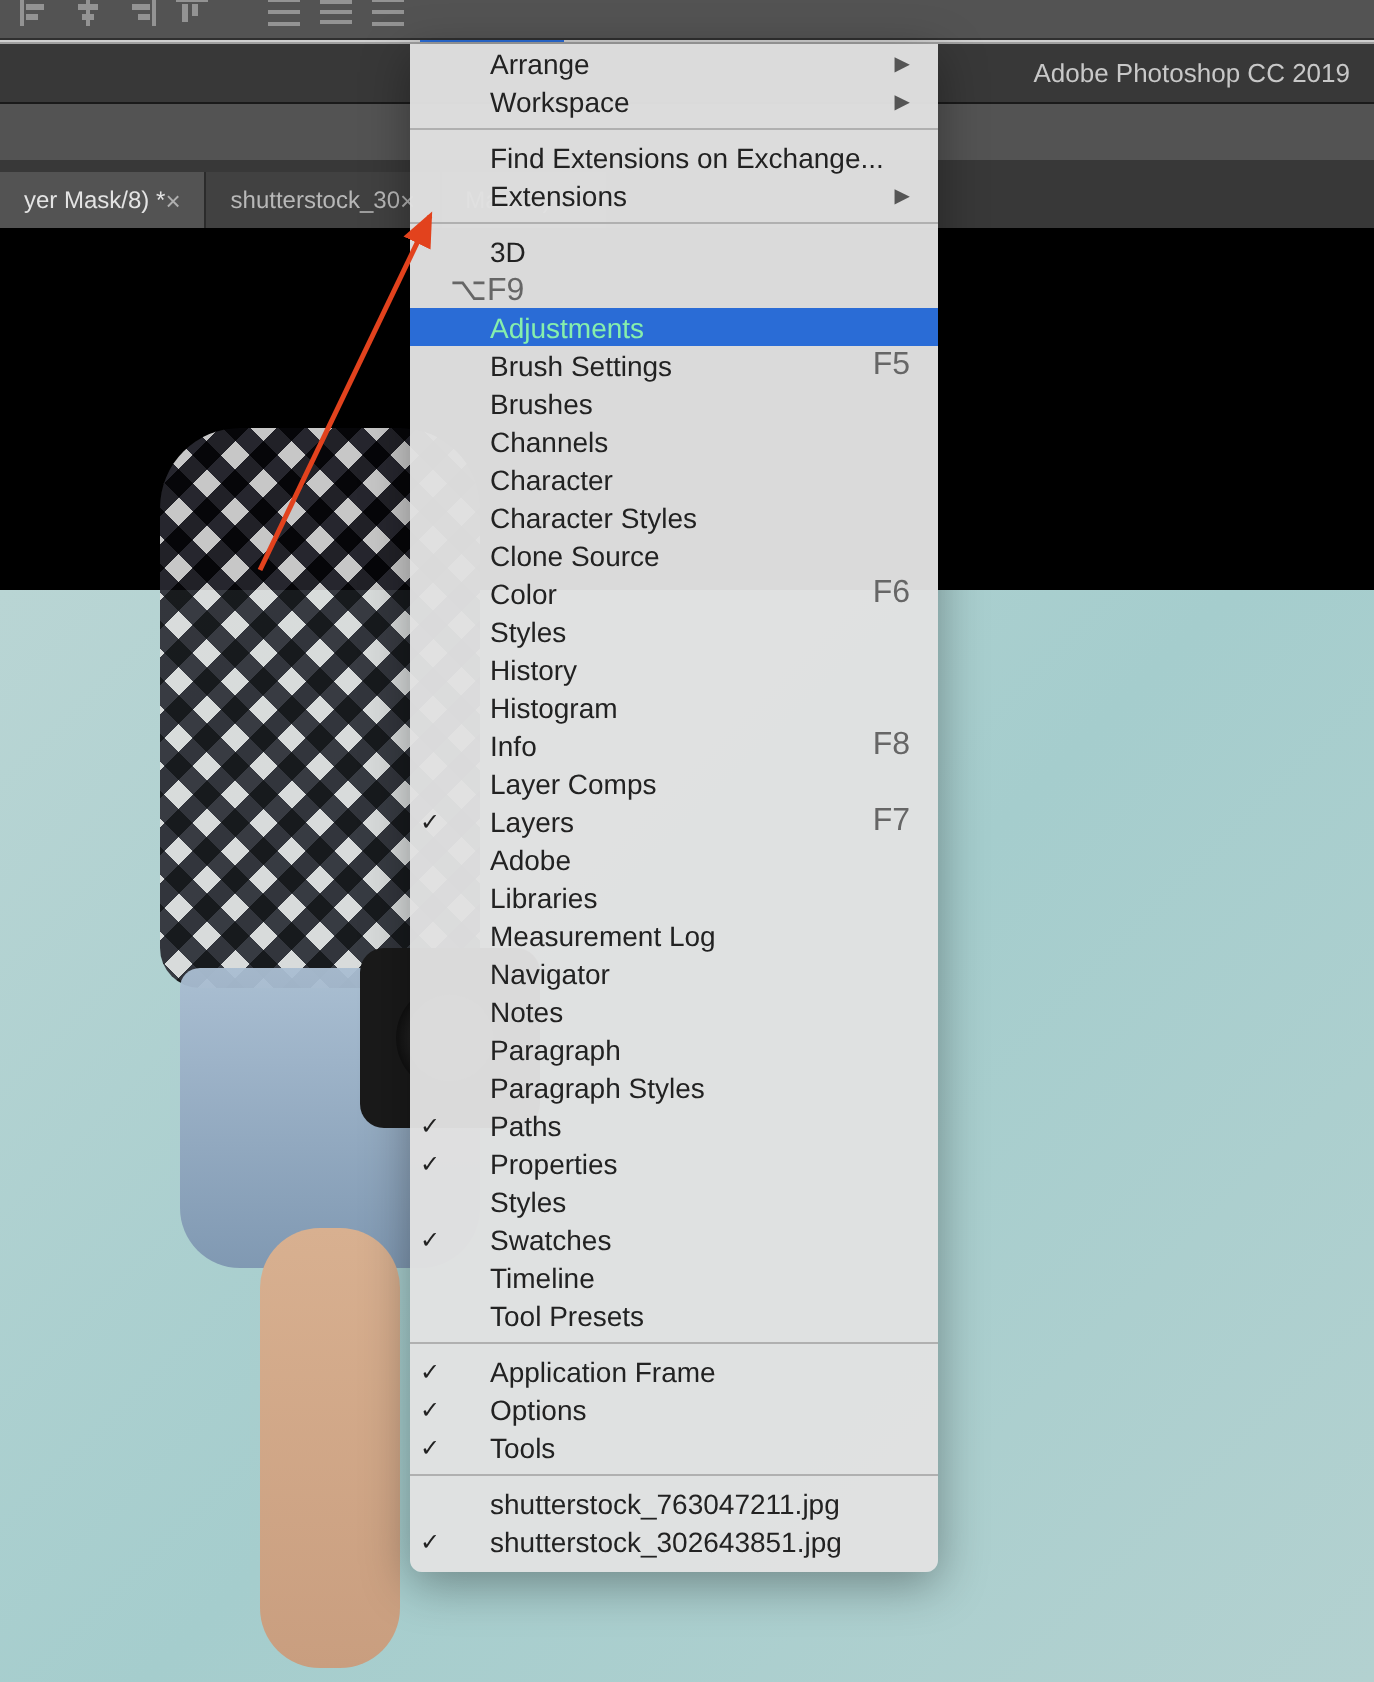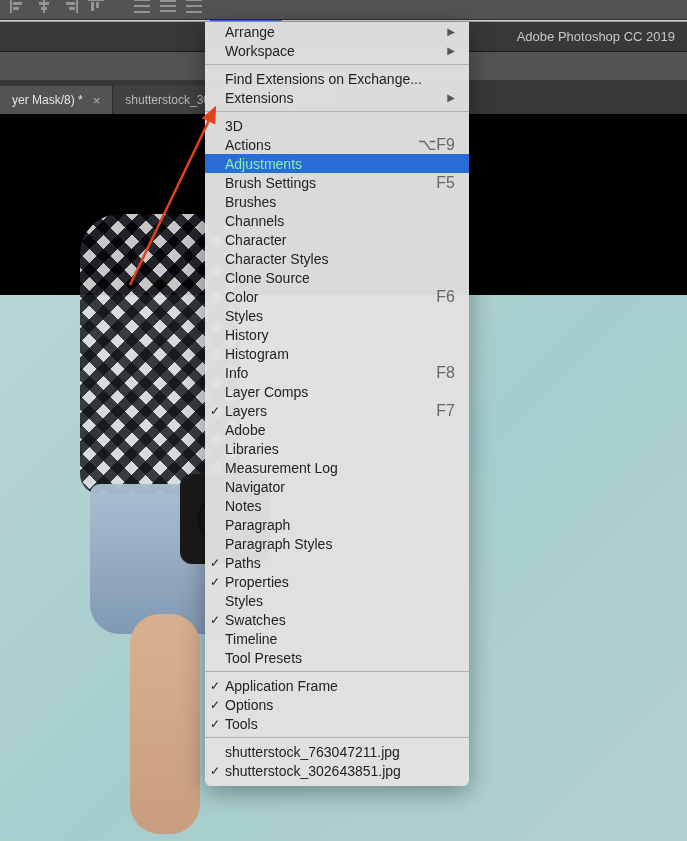--- a/index.html
+++ b/index.html
@@ -68,21 +68,20 @@
       position: relative;
       top: -30px;
     }
     .doc-tab {
       background: #535353;
       color: #e4e4e4;
       font-size: 12px;
       padding: 7px 12px;
       display: flex;
       align-items: center;
-      gap: 10px;
       border-right: 1px solid #2b2b2b;
     }
     .doc-tab.inactive {
       background: #414141;
       color: #b8b8b8;
     }
     .tab-close {
       color: #b0b0b0;
       font-size: 13px;
       line-height: 1;
@@ -172,21 +171,21 @@
       align-items: center;
       height: 19px;
       padding: 0 14px 0 20px;
       position: relative;
       cursor: default;
     }
     .dd-row.highlighted {
       background: #2a6cd6;
       color: #86efac;
     }
-    .dd-label { flex: 1; }
+    .dd-label { flex: 1; margin-left: 20px; }
     .dd-shortcut {
       color: #666;
       font-size: 16px;
     }
     .dd-check {
       position: absolute;
       left: 5px;
       font-size: 12px;
     }
     .dd-arrow {
@@ -316,21 +315,20 @@
     </div>
     <div class="dd-row">
       <span class="dd-label">Extensions</span>
       <span class="dd-arrow">▶</span>
     </div>
     <div class="dd-sep"></div>
     <div class="dd-row">
       <span class="dd-label">3D</span>
     </div>
     <div class="dd-row">
-      <span class="dd-label">Actions</span>
       <span class="dd-shortcut">⌥F9</span>
     </div>
     <div class="dd-row highlighted">
       <span class="dd-label">Adjustments</span>
     </div>
     <div class="dd-row">
       <span class="dd-label">Brush Settings</span>
       <span class="dd-shortcut">F5</span>
     </div>
     <div class="dd-row">

